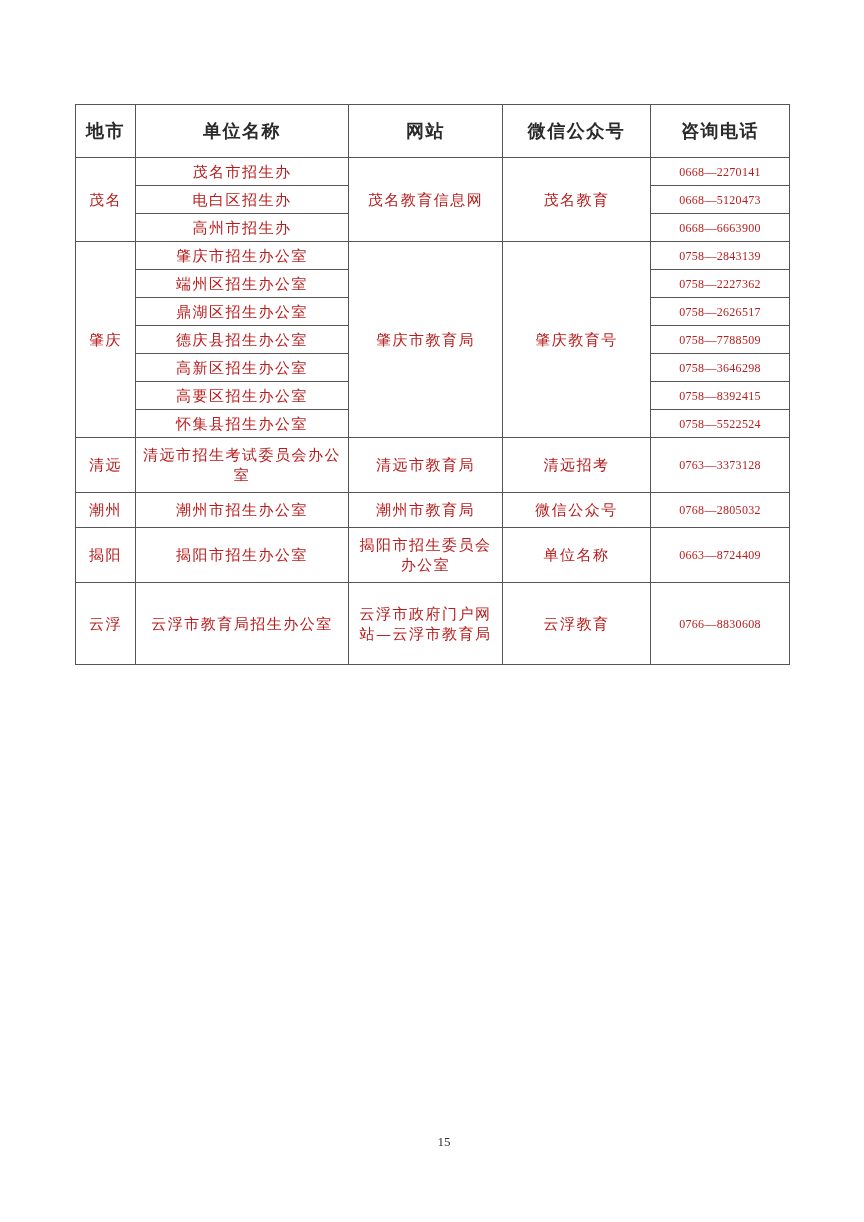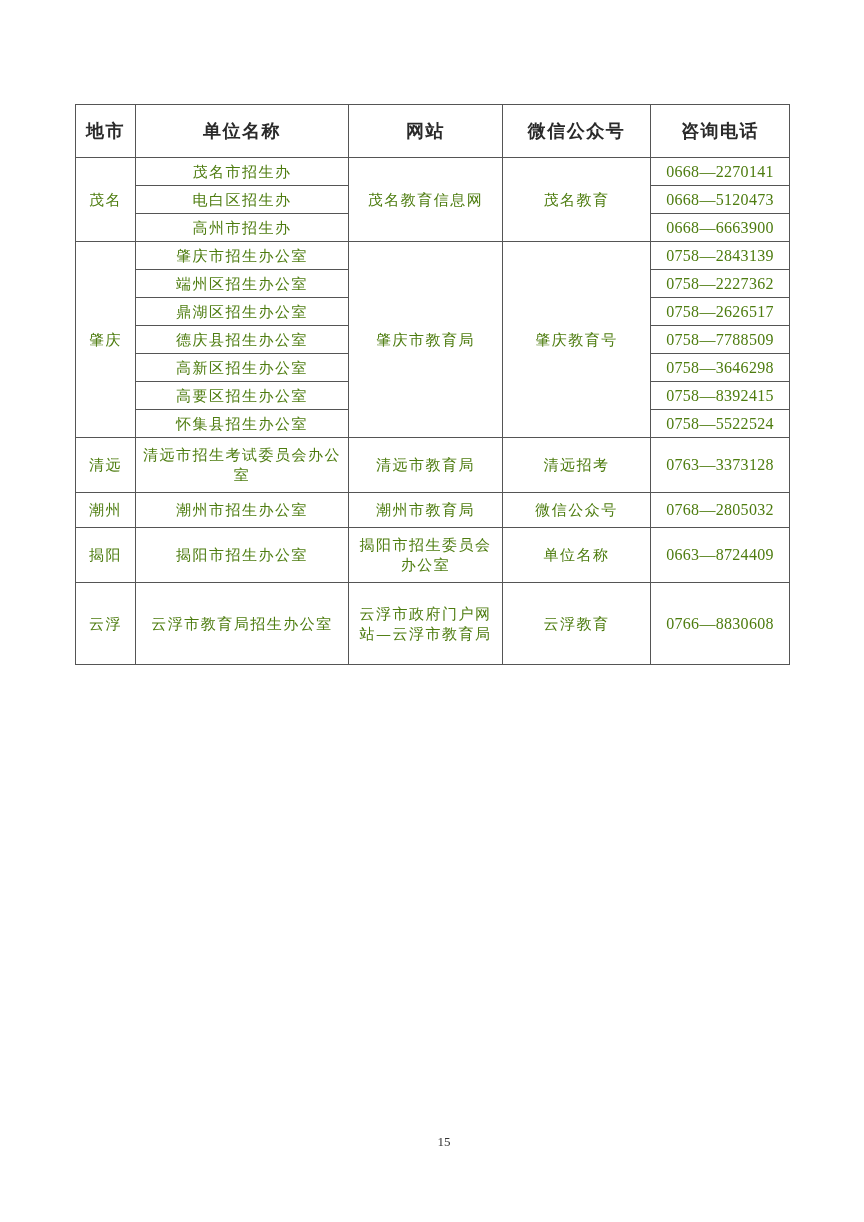--- a/index.html
+++ b/index.html
@@ -31,31 +31,31 @@
       font-size: 15px;
       letter-spacing: 1.5px;
     }
     table.contacts th, table.contacts td {
       border: 1px solid #555555;
       text-align: center;
       vertical-align: middle;
       padding: 0 4px;
       line-height: 20px;
       font-weight: normal;
-      color: #4d7c0f;
+      color: #b91c1c;
     }
     table.contacts th {
       height: 52px;
       font-weight: bold;
       color: #2a2a2a;
       font-size: 18px;
     }
     td.phone {
       font-family: "Liberation Serif", "DejaVu Serif", serif;
-      font-size: 16px;
+      font-size: 12px;
       letter-spacing: 0.3px;
     }
     tr.r-sub td { height: 27px; padding-top: 0; padding-bottom: 0; }
     tr.r-qingyuan td { height: 54px; }
     tr.r-chaozhou td { height: 34px; margin-top: 15px; }
     tr.r-jieyang td { height: 54px; }
     tr.r-yunfu td { height: 81px; }
     .page-number {
       position: absolute;
       left: 12px;

